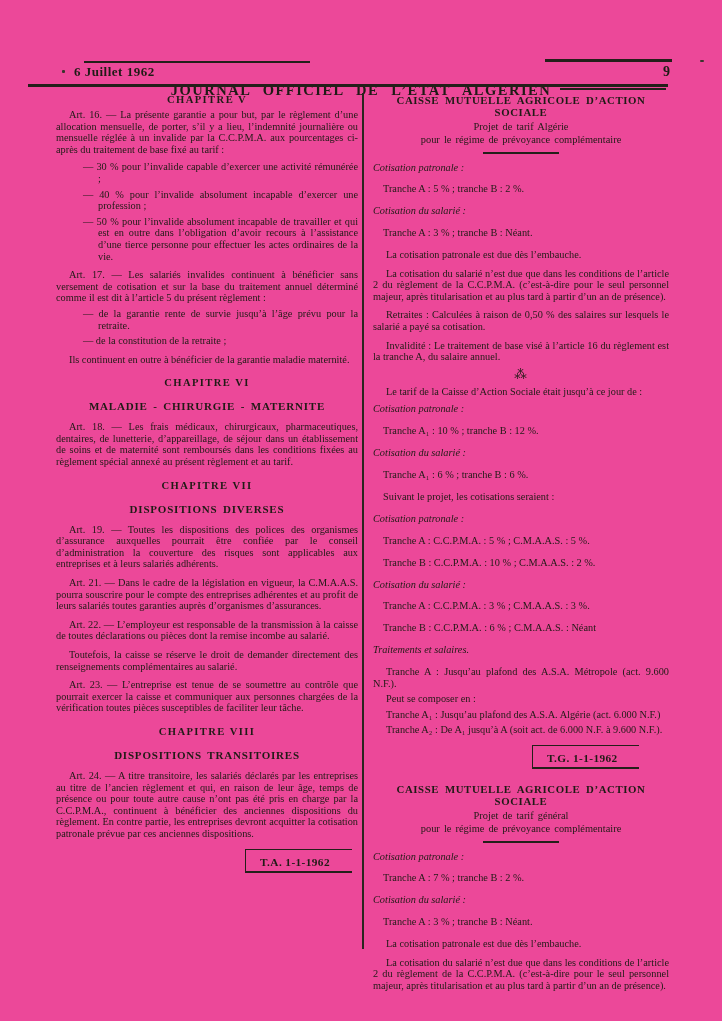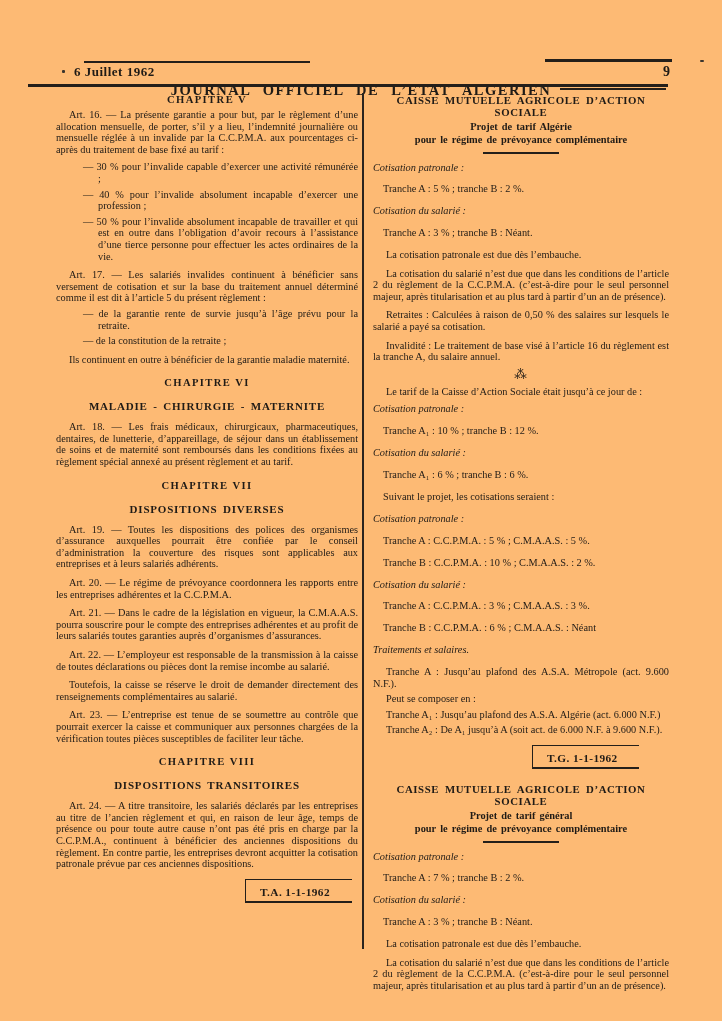--- a/index.html
+++ b/index.html
@@ -1,18 +1,18 @@
 <!DOCTYPE html>
 <html><head>
 <meta charset="utf-8">
 <style>
   html,body{margin:0;padding:0;background:#d8d5ce;}
   .page{
     position:relative;width:722px;height:1021px;margin:0 auto;
-    background:#fdba74;overflow:hidden;color:#201b16;
+    background:#ec4899;overflow:hidden;color:#201b16;
     font-family:"Liberation Serif","DejaVu Serif",serif;
     -webkit-font-smoothing:antialiased;
   }
   
   .hdr-date{position:absolute;left:74px;top:64px;font-weight:700;font-size:13px;letter-spacing:.5px;}
   .hdr-title{position:absolute;left:0;right:0;top:82px;text-align:center;font-weight:700;font-size:14.5px;letter-spacing:1.5px;word-spacing:7px;}
   .hdr-page{position:absolute;right:52px;top:64px;font-weight:700;font-size:14px;}
   .rule{position:absolute;background:#241f1a;}
   .rule-top-left{left:84px;top:61px;width:226px;height:2px;}
   .rule-top-right{left:545px;top:59px;width:127px;height:3px;}
@@ -22,21 +22,21 @@
   
   .col-left {position:absolute;left:56px;top:94px;width:302px;}
   .col-right{position:absolute;left:373px;top:94px;width:296px;}
   
   .p{font-size:10.3px;line-height:11.6px;text-align:justify;margin:4px 0 0 0;}
   .ind{text-indent:13px;}
   .hang{padding-left:42px;text-indent:-15px;text-align:justify;font-size:10.3px;line-height:11.6px;margin:4px 0 0 0;}
   .ch-title{text-align:center;font-weight:700;font-size:10.6px;letter-spacing:1.4px;margin-top:12px;}
   .ch-sub{text-align:center;font-weight:700;font-size:11px;letter-spacing:.8px;word-spacing:2px;margin:12px 0 9px 0;}
   .org{text-align:center;font-weight:700;font-size:10.8px;letter-spacing:.6px;word-spacing:2.5px;margin-top:3px;}
-  .subt{text-align:center;font-weight:700;font-size:10.4px;margin-top:2.5px;word-spacing:1.5px;}
+  .subt{text-align:center;font-weight:400;font-size:10.4px;margin-top:2.5px;word-spacing:1.5px;}
   .hr-short{width:76px;height:1.5px;background:#241f1a;margin:7px auto 8px auto;}
   .label{font-size:10.3px;line-height:11.6px;margin-top:6px;font-style:italic;}
   .tr{font-size:10.3px;line-height:11.6px;text-indent:10px;margin-top:2px;}
   .asterism{text-align:center;font-size:12.5px;line-height:13px;margin:6px 0 1px 0;letter-spacing:1px;}
   .stamp{
     width:86px;margin:9px 6px 0 auto;
     border-left:1.5px solid #241f1a;border-top:1px solid #241f1a;border-bottom:2px solid #241f1a;
     padding:6px 6px 3px 14px;font-weight:700;font-size:11.3px;letter-spacing:.4px;white-space:nowrap;
   }
   .stamp.tg{margin-right:30px;}
@@ -68,21 +68,20 @@
     <p class="p ind" style="margin-top:7px">Art. 17. — Les salariés invalides continuent à bénéficier sans versement de cotisation et sur la base du traitement annuel déterminé comme il est dit à l’article 5 du présent règlement :</p>
     <p class="hang">— de la garantie rente de survie jusqu’à l’âge prévu pour la retraite.</p>
     <p class="hang">— de la constitution de la retraite ;</p>
     <p class="p ind" style="margin-top:7px">Ils continuent en outre à bénéficier de la garantie maladie maternité.</p>
     <div class="ch-title">CHAPITRE VI</div>
     <div class="ch-sub">MALADIE - CHIRURGIE - MATERNITE</div>
     <p class="p ind">Art. 18. — Les frais médicaux, chirurgicaux, pharmaceutiques, dentaires, de lunetterie, d’appareillage, de séjour dans un établissement de soins et de maternité sont remboursés dans les conditions fixées au règlement spécial annexé au présent règlement et au tarif.</p>
     <div class="ch-title">CHAPITRE VII</div>
     <div class="ch-sub">DISPOSITIONS DIVERSES</div>
     <p class="p ind">Art. 19. — Toutes les dispositions des polices des organismes d’assurance auxquelles pourrait être confiée par le conseil d’administration la couverture des risques sont applicables aux entreprises et à leurs salariés adhérents.</p>
-    <p class="p ind" style="margin-top:7px">Art. 20. — Le régime de prévoyance coordonnera les rapports entre les entreprises adhérentes et la C.C.P.M.A.</p>
     <p class="p ind" style="margin-top:7px">Art. 21. — Dans le cadre de la législation en vigueur, la C.M.A.A.S. pourra souscrire pour le compte des entreprises adhérentes et au profit de leurs salariés toutes garanties auprès d’organismes d’assurances.</p>
     <p class="p ind" style="margin-top:7px">Art. 22. — L’employeur est responsable de la transmission à la caisse de toutes déclarations ou pièces dont la remise incombe au salarié.</p>
     <p class="p ind" style="margin-top:7px">Toutefois, la caisse se réserve le droit de demander directement des renseignements complémentaires au salarié.</p>
     <p class="p ind" style="margin-top:7px">Art. 23. — L’entreprise est tenue de se soumettre au contrôle que pourrait exercer la caisse et communiquer aux personnes chargées de la vérification toutes pièces susceptibles de faciliter leur tâche.</p>
     <div class="ch-title">CHAPITRE VIII</div>
     <div class="ch-sub">DISPOSITIONS TRANSITOIRES</div>
     <p class="p ind">Art. 24. — A titre transitoire, les salariés déclarés par les entreprises au titre de l’ancien règlement et qui, en raison de leur âge, temps de présence ou pour toute autre cause n’ont pas été pris en charge par la C.C.P.M.A., continuent à bénéficier des anciennes dispositions du règlement. En contre partie, les entreprises devront acquitter la cotisation patronale prévue par ces anciennes dispositions.</p>
     <div class="stamp">T.A. 1-1-1962</div>
   </div>
 

